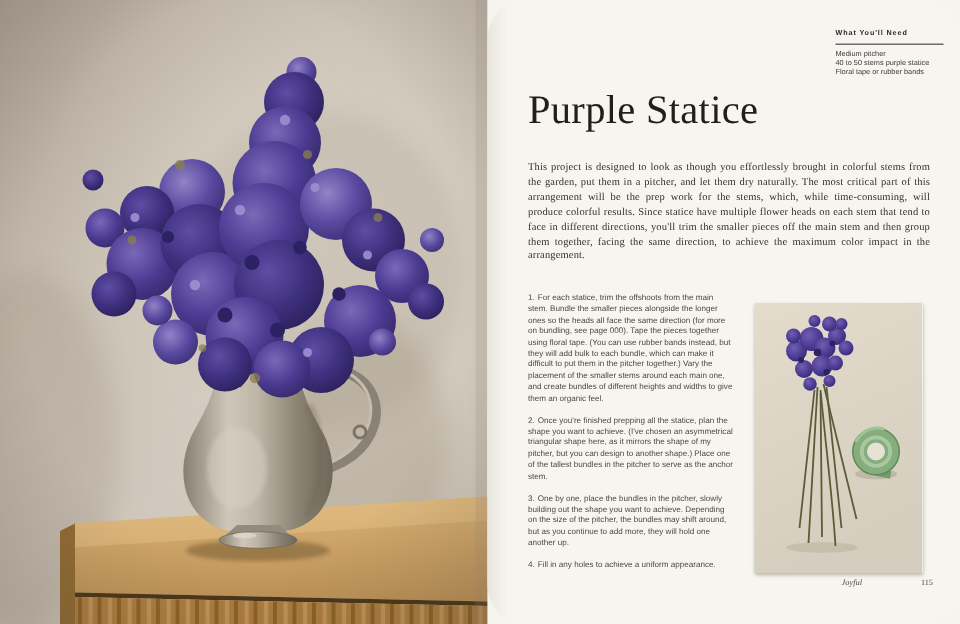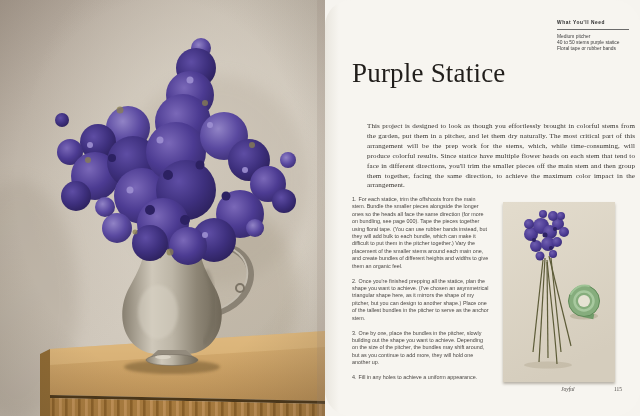--- a/index.html
+++ b/index.html
@@ -8,21 +8,21 @@
   .page{position:relative;width:315px;height:416px;flex:none;
         background:linear-gradient(to right,#e9e6de 0px,#f7f5f0 14px,#f7f5f0 100%);border-radius:26px;}
   .needs{position:absolute;top:20px;left:232px;width:72px;}
   .needs-title{font-size:4.8px;letter-spacing:0.6px;font-weight:bold;color:#2b2b2b;
                padding-bottom:3.5px;border-bottom:0.6px solid #6b6b6b;}
   .needs-list{margin:4.5px 0 0 0;padding:0;list-style:none;width:66px;}
   .needs-list li{font-size:4.9px;line-height:5.2px;color:#3c3c3c;margin:0 0 0.6px 0;
                  padding-left:5px;text-indent:-5px;}
   .title{position:absolute;top:58px;left:27px;margin:0;font-family:"Liberation Serif",serif;
          font-weight:500;font-size:27px;letter-spacing:0.2px;color:#211e1b;white-space:nowrap;}
-  .intro{position:absolute;top:107px;left:27px;width:268px;margin:15px;
+  .intro{position:absolute;top:107px;left:27px;width:268px;margin:0;
          font-family:"Liberation Serif",serif;font-size:7px;line-height:9.9px;
          text-align:justify;color:#33302c;letter-spacing:0.1px;}
   .steps{position:absolute;top:196px;left:27px;width:138px;}
   .steps p{margin:0 0 7.5px 0;font-size:5.4px;line-height:7.4px;color:#4a4744;}
   .step-num{margin-right:2px;}
   .inset{position:absolute;top:202px;left:178px;width:112px;height:180px;
          box-shadow:0 1.5px 2.5px rgba(90,80,60,0.4);}
   .footer{position:absolute;top:386px;left:0;width:315px;height:12px;}
   .chapter{position:absolute;left:236px;top:0;font-family:"Liberation Serif",serif;
            font-style:italic;font-size:5.6px;color:#4a4744;}

